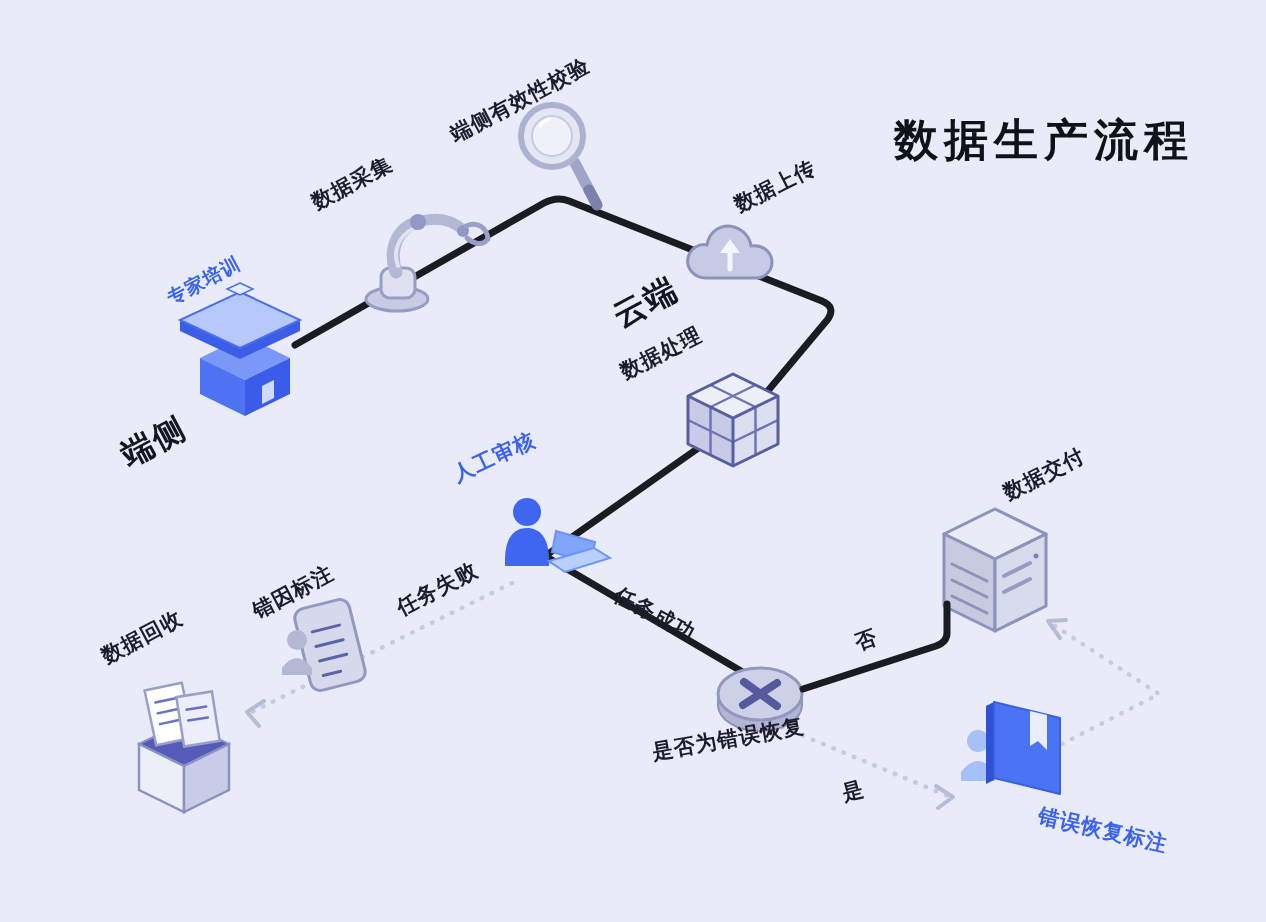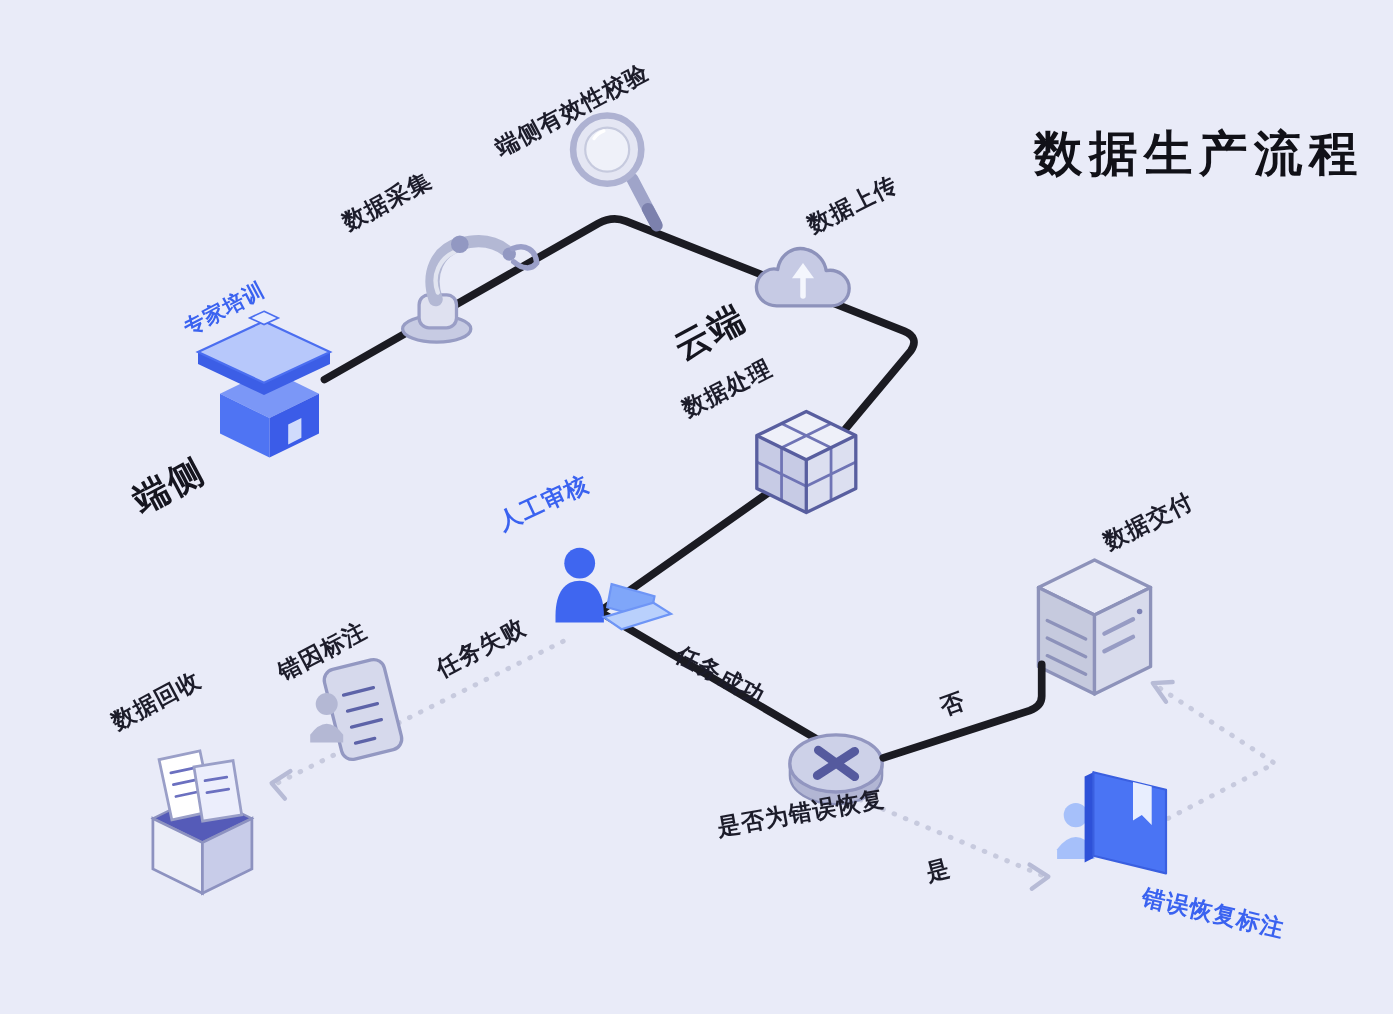--- a/index.html
+++ b/index.html
@@ -144,21 +144,21 @@
       <circle cx="978" cy="741" r="11" fill="#a6c0fa"></circle>
       <path d="M961,772 q17,-22 34,0 l0,9 l-34,0 z" fill="#a6c0fa"></path>
       <polygon points="986,706 994,702 994,780 986,784" fill="#2e51d8"></polygon>
       <polygon points="994,702 1060,718 1060,794 994,778" fill="#4a74f4" stroke="#3a5fe0" stroke-width="2" stroke-linejoin="round"></polygon>
       <polygon points="1030,711 1047,715 1047,750 1038,741 1030,746" fill="#e8eefe"></polygon>
     </g>
 
     <path d="M803,689 L936,646 Q947,642 947,633 L947,604" fill="none" stroke="#1b1b22" stroke-width="7" stroke-linecap="round" stroke-linejoin="round"></path>
   </svg>
 
-  <div class="title" style="left:1090px; top:140px;font-family:Liberation Serif, serif;">数据生产流程</div>
+  <div class="title" style="left:1044px; top:140px;font-family:Liberation Serif, serif;">数据生产流程</div>
 
   <div class="lbl zone" style="left:154px; top:442px; transform:translate(-50%,-50%) rotate(-28deg);">端侧</div>
   <div class="lbl zone" style="left:646px; top:303px; transform:translate(-50%,-50%) rotate(-28deg);">云端</div>
 
   <div class="lbl accent" style="left:204px; top:281px; transform:translate(-50%,-50%) rotate(-28deg); font-size:19px;">专家培训</div>
   <div class="lbl" style="left:352px; top:183px; transform:translate(-50%,-50%) rotate(-28deg);">数据采集</div>
   <div class="lbl" style="left:520px; top:100px; transform:translate(-50%,-50%) rotate(-28deg);">端侧有效性校验</div>
   <div class="lbl" style="left:775px; top:186px; transform:translate(-50%,-50%) rotate(-27deg);">数据上传</div>
   <div class="lbl" style="left:661px; top:353px; transform:translate(-50%,-50%) rotate(-27deg);">数据处理</div>
   <div class="lbl accent" style="left:494px; top:457px; transform:translate(-50%,-50%) rotate(-25deg);">人工审核</div>

